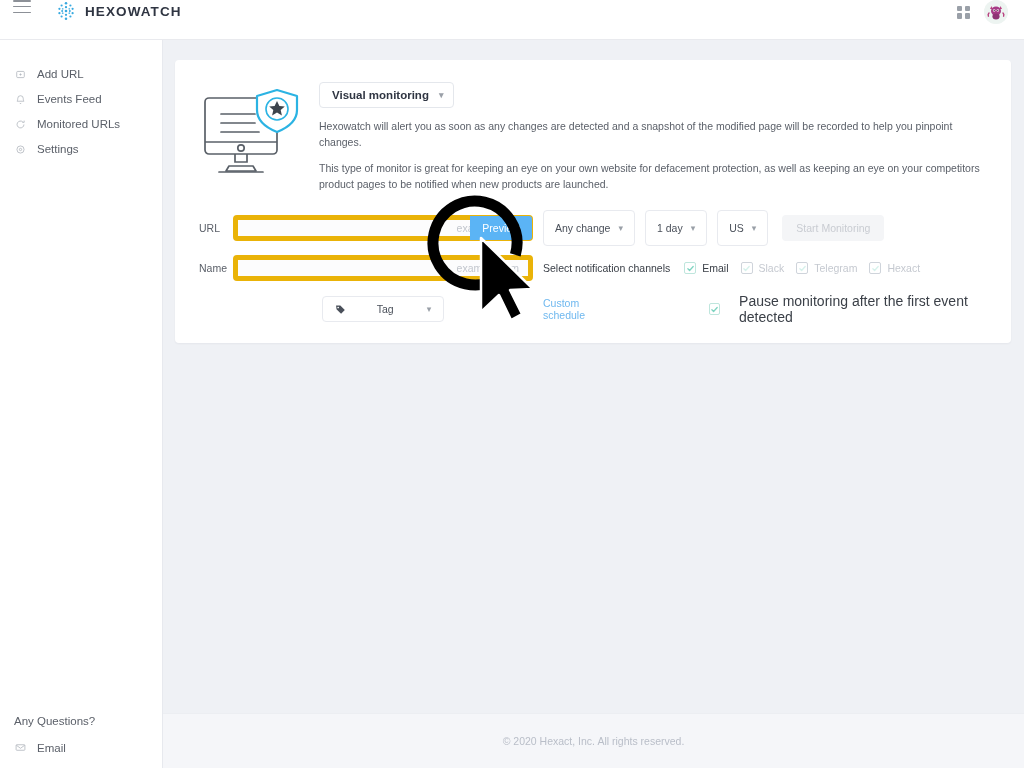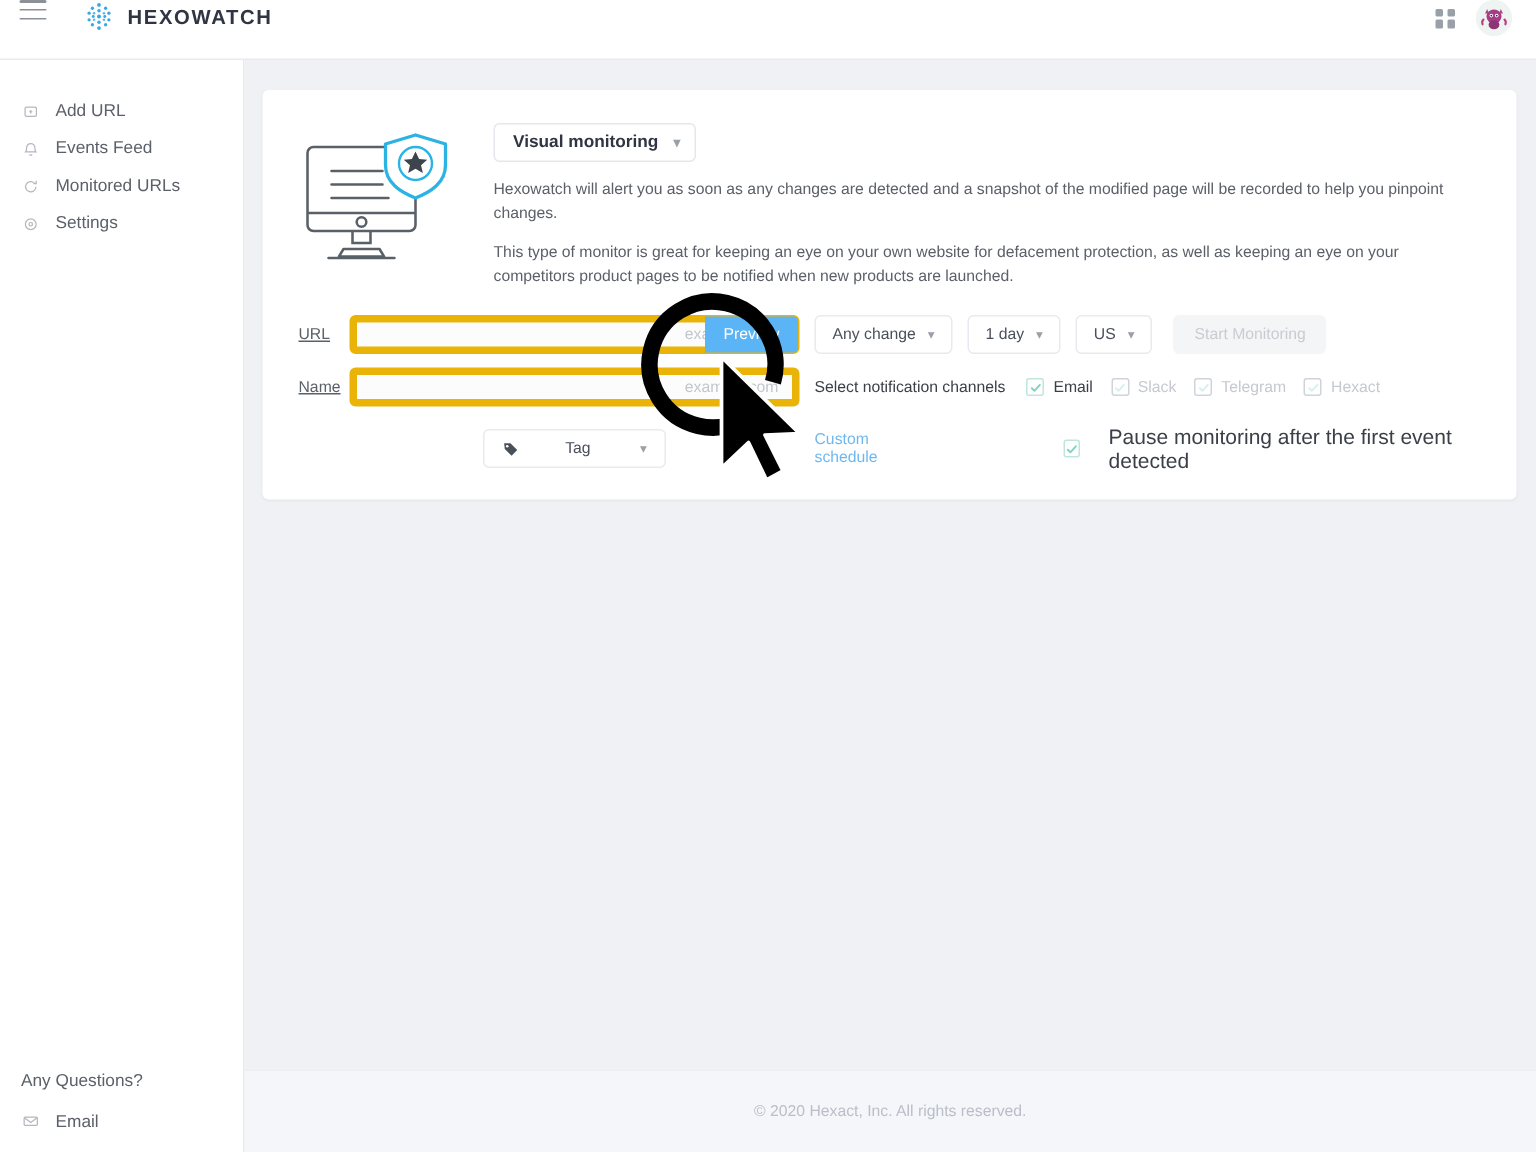--- a/index.html
+++ b/index.html
@@ -90,21 +90,21 @@
 
   .card {
     position: absolute; left: 12px; top: 20px;
     width: 836px;
     background: #ffffff;
     border-radius: 4px;
     padding: 22px 24px 18px 24px;
     box-shadow: 0 1px 2px rgba(30,40,60,0.05);
   }
 
-  .card-top { display: flex; align-items: flex-start; gap: 10px; }
+  .card-top { display: flex; align-items: flex-start; }
 
   .illus { width: 104px; flex: 0 0 104px; padding-top: 4px; }
 
   .card-body { flex: 1; padding-left: 16px; }
 
   .type-select {
     display: inline-flex; align-items: center;
     height: 26px; padding: 0 10px 0 12px;
     border: 1px solid #e4e7ec; border-radius: 4px;
     background: #fff; cursor: pointer;
@@ -116,21 +116,21 @@
     font-size: 10.5px; line-height: 1.48; color: #5b6069;
     margin-top: 11px; max-width: 700px;
   }
 
   
   .form { margin-top: 18px; }
   .form-row { display: flex; align-items: center; margin-bottom: 9px; }
 
   .field-label {
     width: 34px; flex: 0 0 34px;
-    font-size: 10.5px; color: #5b6069; text-align: left; text-decoration: underline;
+    font-size: 10.5px; color: #5b6069; text-align: left;
   }
   .input-wrap {
     position: relative;
     width: 300px; flex: 0 0 300px;
     height: 26px;
   }
   .text-input {
     width: 100%; height: 26px;
     border: 5px solid #eab308; border-radius: 4px;
     background: #fcfcfd;
@@ -146,21 +146,21 @@
     position: absolute; right: 1px; top: 1px;
     height: 24px; width: 62px;
     background: #5bb4f5; color: #ffffff;
     border: none; border-radius: 0 3px 3px 0;
     font-size: 10.5px; cursor: pointer;
     font-family: "Liberation Sans", sans-serif;
   }
 
   .ctl {
     display: inline-flex; align-items: center; justify-content: center;
-    height: 26px; padding: 0 11px;
+    height: 36px; padding: 0 11px;
     border: 1px solid #e8eaef; border-radius: 4px;
     background: #fff; cursor: pointer;
     font-size: 10.5px; color: #4a505a;
     margin-left: 10px;
   }
   .ctl .chev { margin-left: 8px; }
 
   .start-btn {
     height: 26px; padding: 0 14px; margin-left: 14px;
     background: #f4f5f7; color: #c9ccd2;

